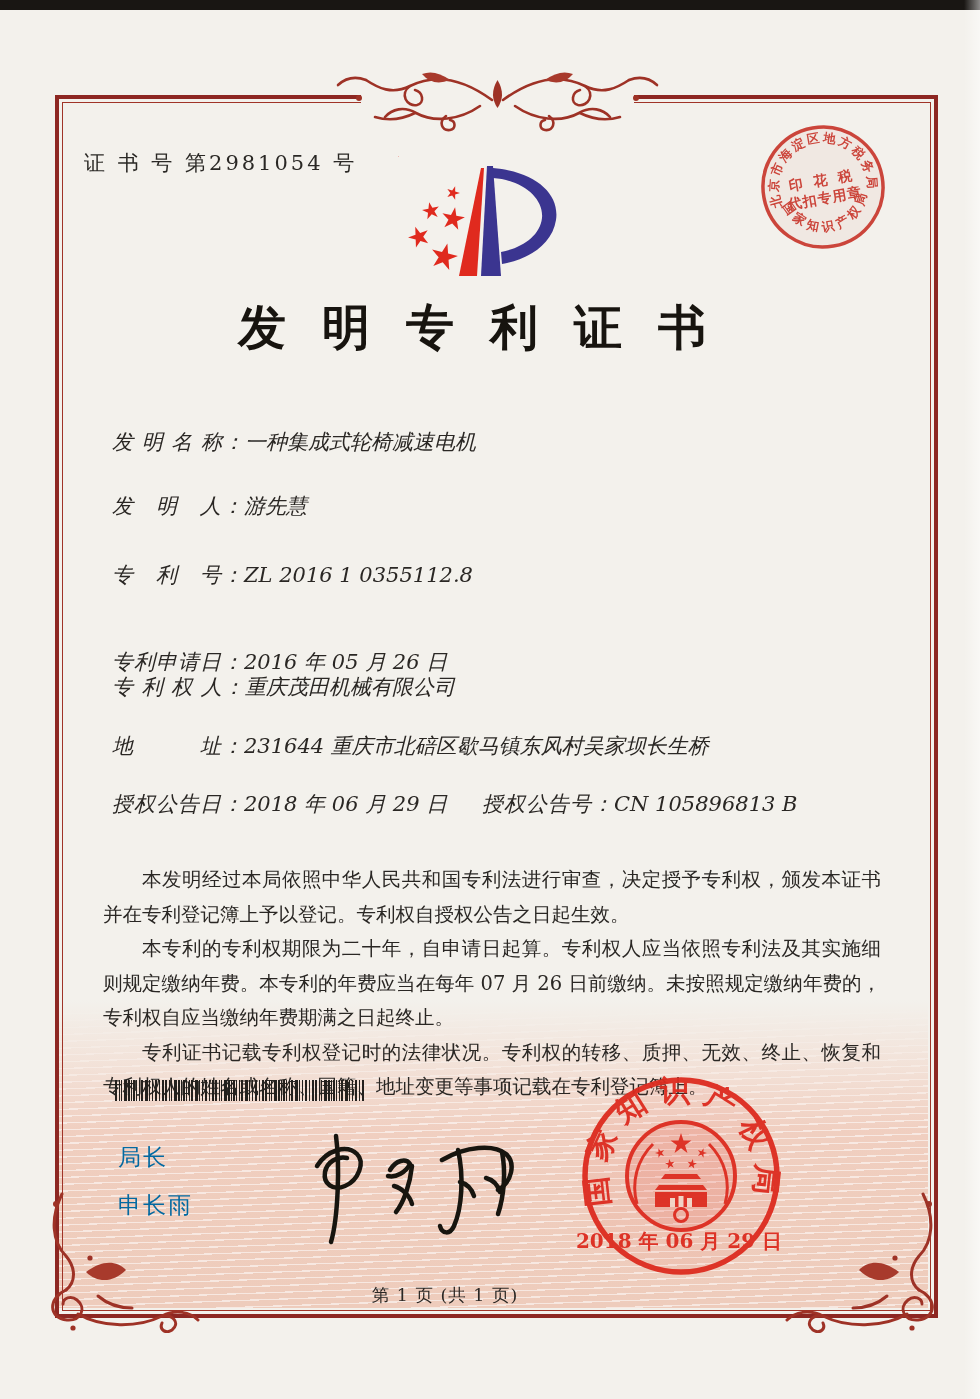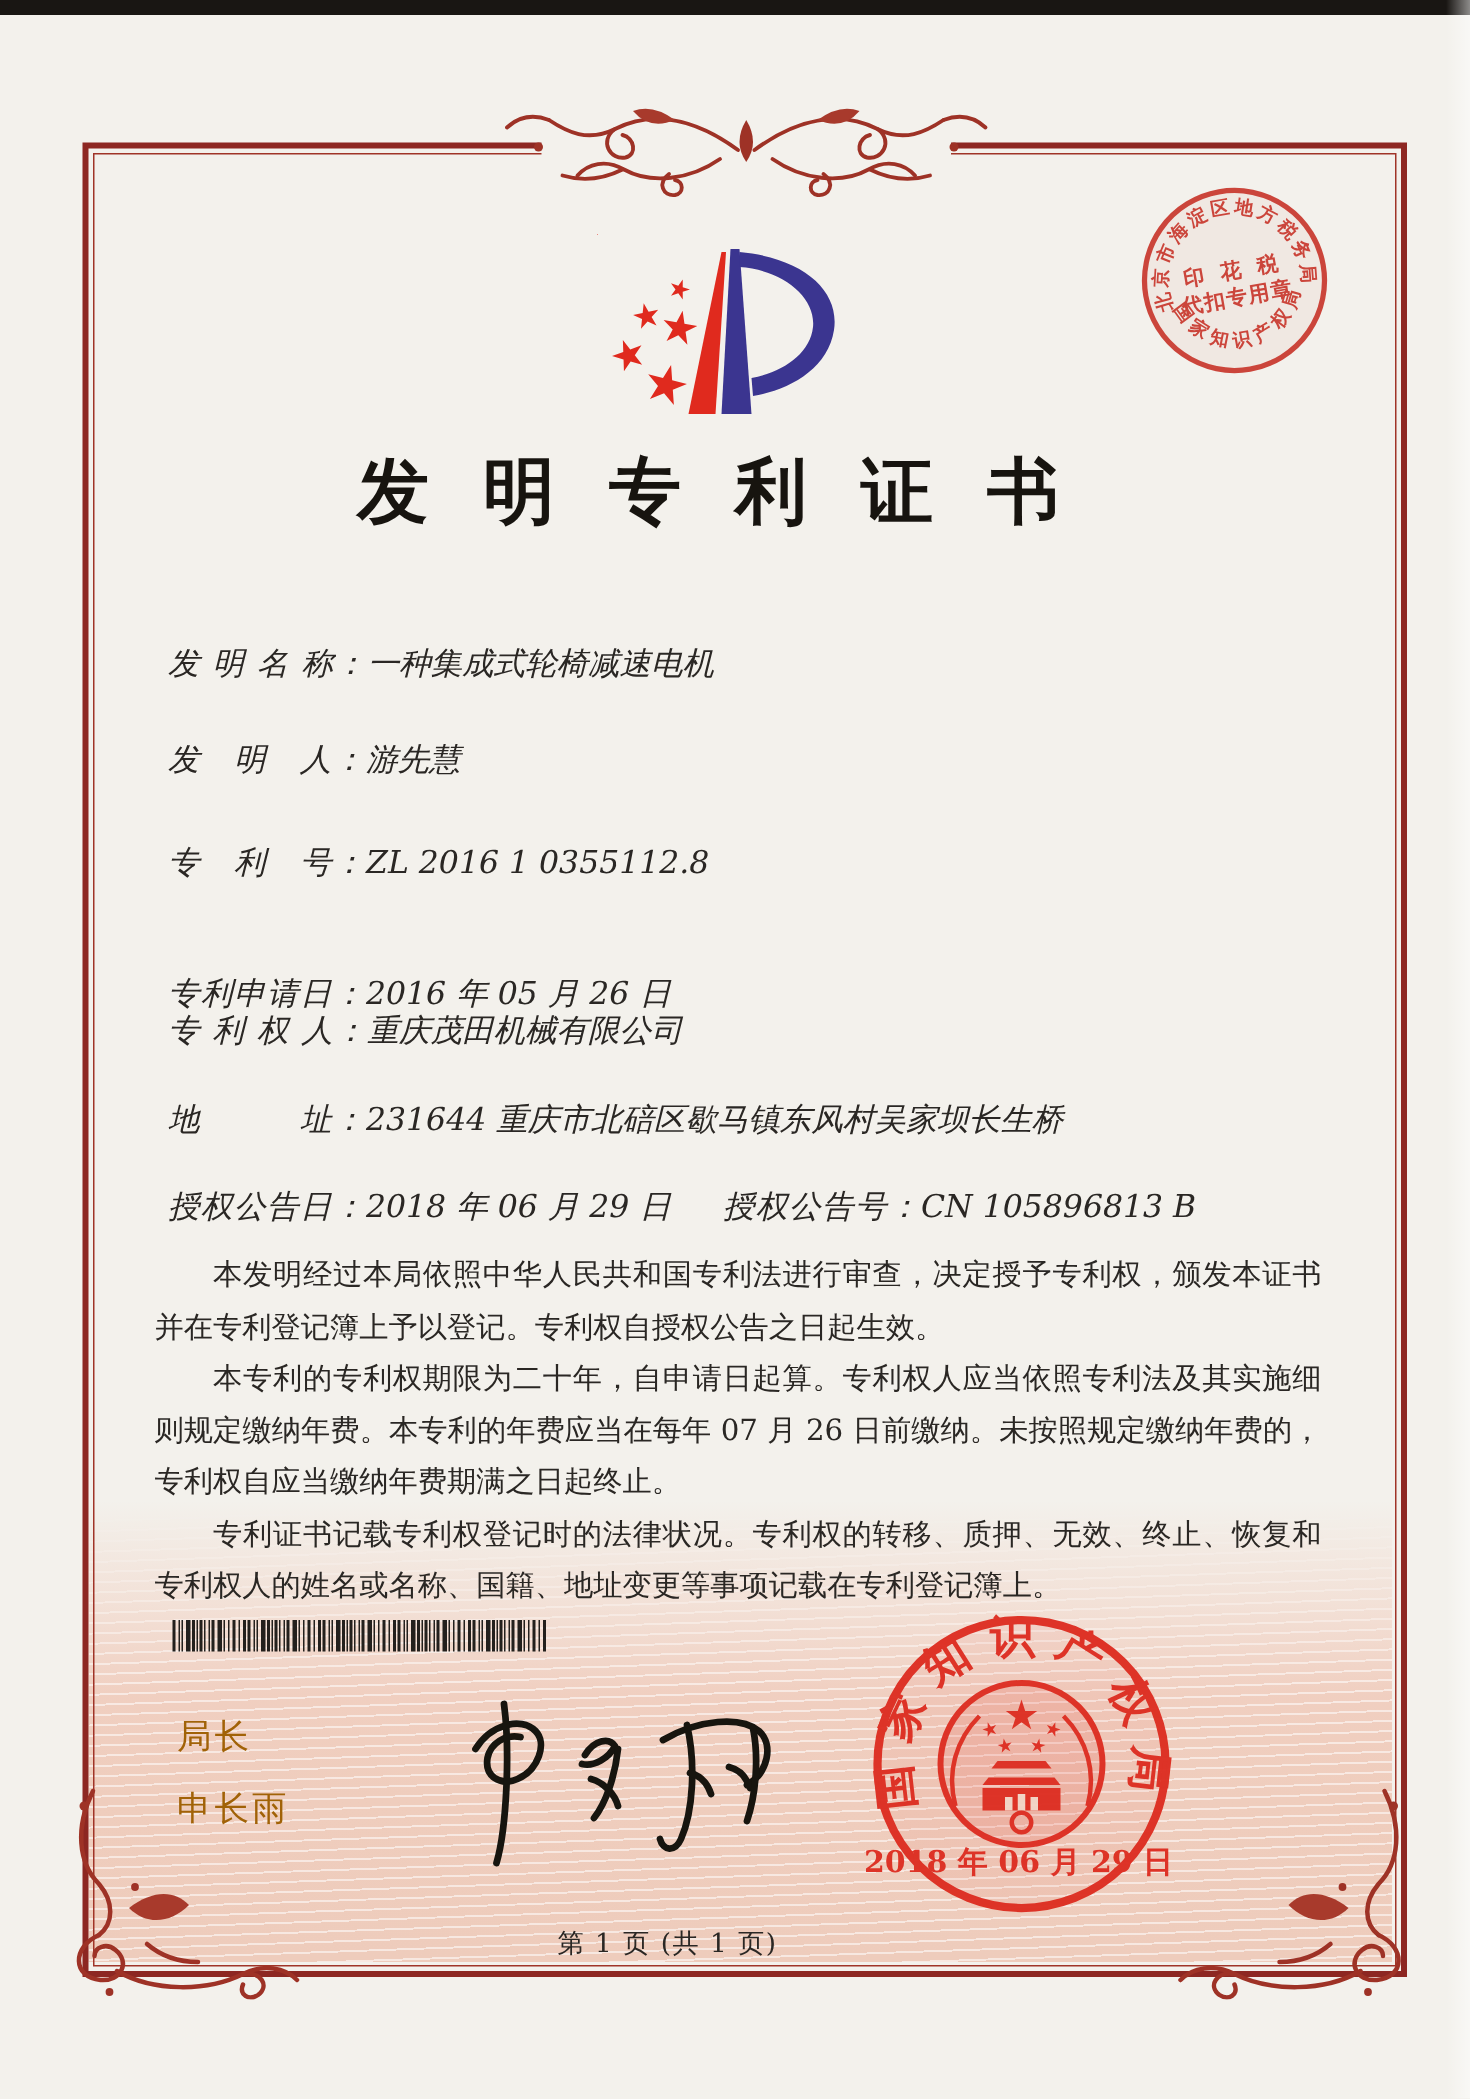--- a/index.html
+++ b/index.html
@@ -23,26 +23,26 @@
   .frame{position:absolute;left:55px;top:95px;width:875px;height:1215px;
       border:4px solid #8d2722;}
   .frame::before{content:"";position:absolute;inset:3px;border:1.5px solid #a03428;}
   
   .cert-no{position:absolute;left:84px;top:149px;font-size:21px;letter-spacing:3px;color:#2a2825;}
   .title{position:absolute;left:0;right:0;top:296px;text-align:center;
       font-size:48px;font-weight:600;letter-spacing:36px;color:#17140f;}
   .field{position:absolute;left:112px;font-size:21px;color:#2a2724;white-space:nowrap;font-style:italic;}
   .field .lab{letter-spacing:1px;}
   .grant-no{position:absolute;left:370px;top:0;}
-  .paras{position:absolute;left:103px;top:833px;width:778px;font-size:19.5px;
+  .paras{position:absolute;left:103px;top:863px;width:778px;font-size:19.5px;
       line-height:34.5px;text-align:justify;color:#2a2724;}
   .paras p{margin:0;text-indent:2em;}
   .barcode{position:absolute;left:115px;top:1080px;width:254px;height:21px;display:flex;align-items:stretch;}
   .barcode span{display:block;background:#23201d;height:100%;flex:0 0 auto;}
-  .signer{position:absolute;left:118px;font-size:23px;color:#a16207;
+  .signer{position:absolute;left:118px;font-size:23px;color:#0369a1;
       font-family:"DejaVu Sans","Liberation Sans",sans-serif;letter-spacing:2px;text-align:center;}
   .footer{position:absolute;left:330px;top:1283px;width:230px;text-align:center;
       font-size:17.5px;color:#2a2724;letter-spacing:1px;}
   .abs{position:absolute;}
   svg text{font-family:"DejaVu Serif","Liberation Serif",serif;}
 </style>
 </head>
 <body>
 
 <div class="page">
@@ -94,20 +94,21 @@
       <path d="M46,84 C62,72 76,72 86,82 C74,94 58,96 46,84 Z" fill="#a83a2c" stroke="none"></path>
       <path d="M38,126 C62,140 98,140 122,128 C136,121 150,124 158,132"></path>
       <path d="M122,128 c12,-2 18,8 10,14 c-6,4 -13,0 -10,-7"></path>
       <path d="M58,108 q14,12 34,12"></path>
       <circle cx="16" cy="16" r="3" fill="#9e3226" stroke="none"></circle>
       <circle cx="50" cy="70" r="2.6" fill="#9e3226" stroke="none"></circle>
       <circle cx="33" cy="140" r="2.6" fill="#9e3226" stroke="none"></circle>
     </g>
   </svg>
 
+  <div class="cert-no">证 书 号 第2981054 号</div>
 
   <svg class="abs" style="left:398px;top:156px" width="175" height="135" viewBox="0 0 175 135">
     <g fill="#e02a1e">
       <path id="st" d="M0,-1 L0.2245,-0.309 0.9511,-0.309 0.3633,0.118 0.5878,0.809 0,0.382 -0.5878,0.809 -0.3633,0.118 -0.9511,-0.309 -0.2245,-0.309 Z"></path>
       <use href="#st" transform="translate(55,37) scale(7) rotate(18)"></use>
       <use href="#st" transform="translate(33,55) scale(9) rotate(-12)"></use>
       <use href="#st" transform="translate(55,63) scale(12) rotate(10)"></use>
       <use href="#st" transform="translate(21,81) scale(11) rotate(-20)"></use>
       <use href="#st" transform="translate(46,101) scale(14) rotate(14)"></use>
       <path d="M83,12 L86,12 L79,120 L61,120 Z"></path>

